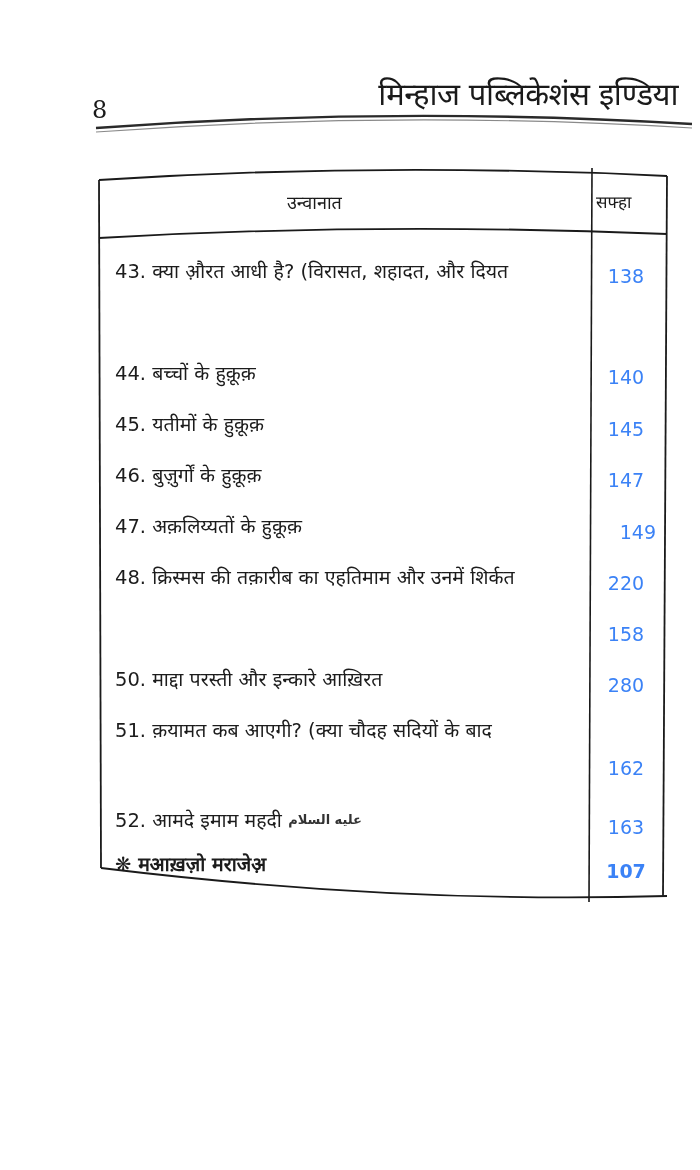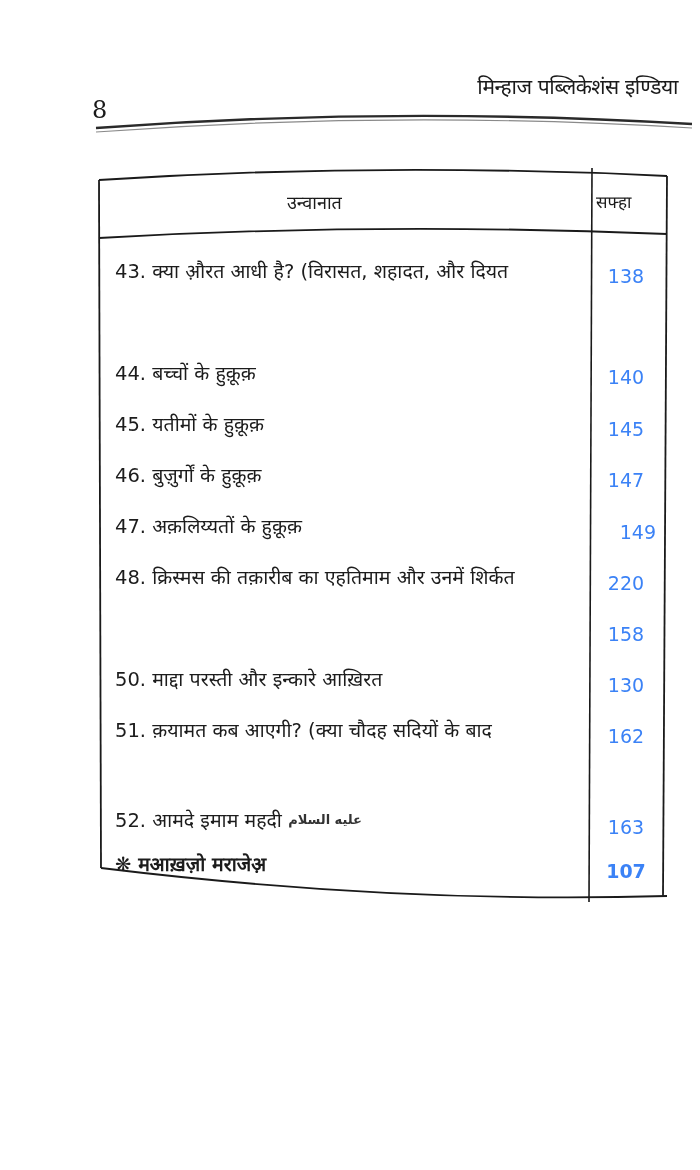--- a/index.html
+++ b/index.html
@@ -20,21 +20,21 @@
       left: 92px;
       top: 96px;
       font-family: "DejaVu Serif", serif;
       font-size: 24px;
       color: #1a1a1a;
     }
     .running-head {
       position: absolute;
       right: 22px;
       top: 72px;
-      font-size: 21px;
+      font-size: 31px;
       letter-spacing: -0.5px;
       color: #1a1a1a;
       font-family: "DejaVu Sans", sans-serif;
     }
     .head-rule {
       position: absolute;
       left: 94px;
       width: 600px;
       top: 108px;
       height: 30px;
@@ -150,26 +150,26 @@
     <div class="entry" style="top:394px;">
       <span>48. क्रिस्मस की तक़ारीब का एहतिमाम और उनमें शिर्कत</span>
     </div>
     <div class="pg" style="top:404px;">220</div>
 
     <div class="pg" style="top:455px;">158</div>
 
     <div class="entry" style="top:496px;">
       <span>50. माद्दा परस्ती और इन्कारे आख़िरत</span>
     </div>
-    <div class="pg" style="top:506px;">130</div>
+    <div class="pg" style="top:506px;">280</div>
 
     <div class="entry" style="top:547px;">
       <span>51. क़यामत कब आएगी? (क्या चौदह सदियों के बाद</span>
     </div>
-    <div class="pg" style="top:557px;">162</div>
+    <div class="pg" style="top:589px;">162</div>
 
     <div class="entry" style="top:637px;">
       <span>52. आमदे इमाम महदी</span>
       <span class="honorific">عليه السلام</span>
     </div>
     <div class="pg" style="top:648px;">163</div>
 
     <div class="entry bold" style="top:681px;">
       <span>❋</span>
       <span>मआख़ज़ो मराजेअ़</span>

